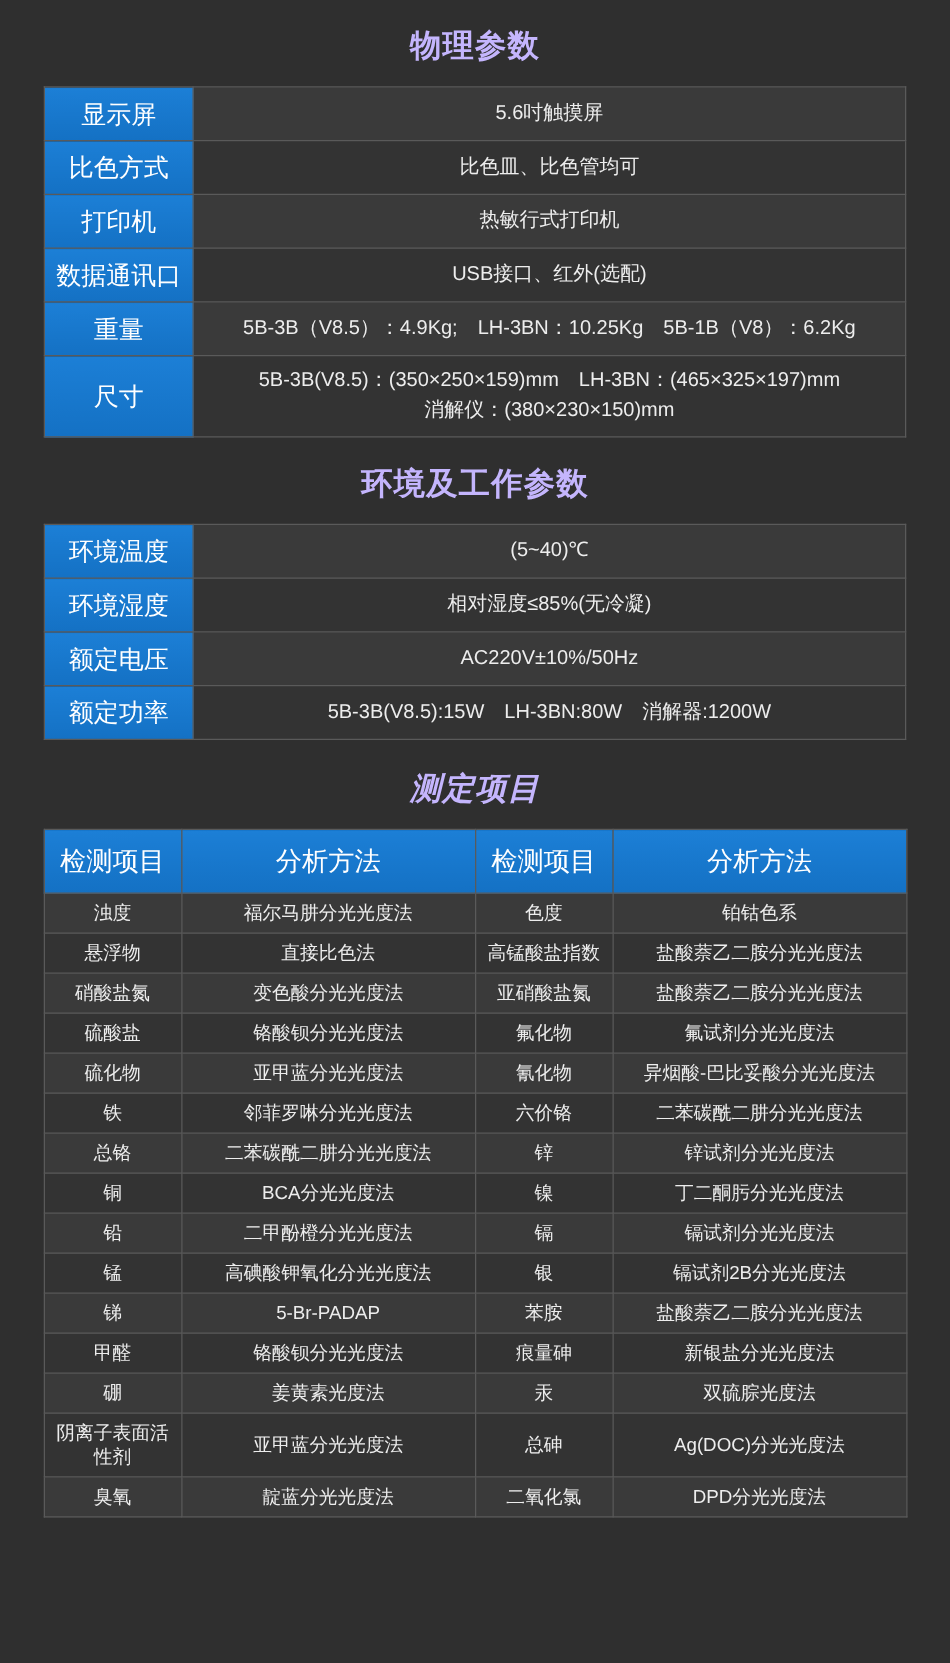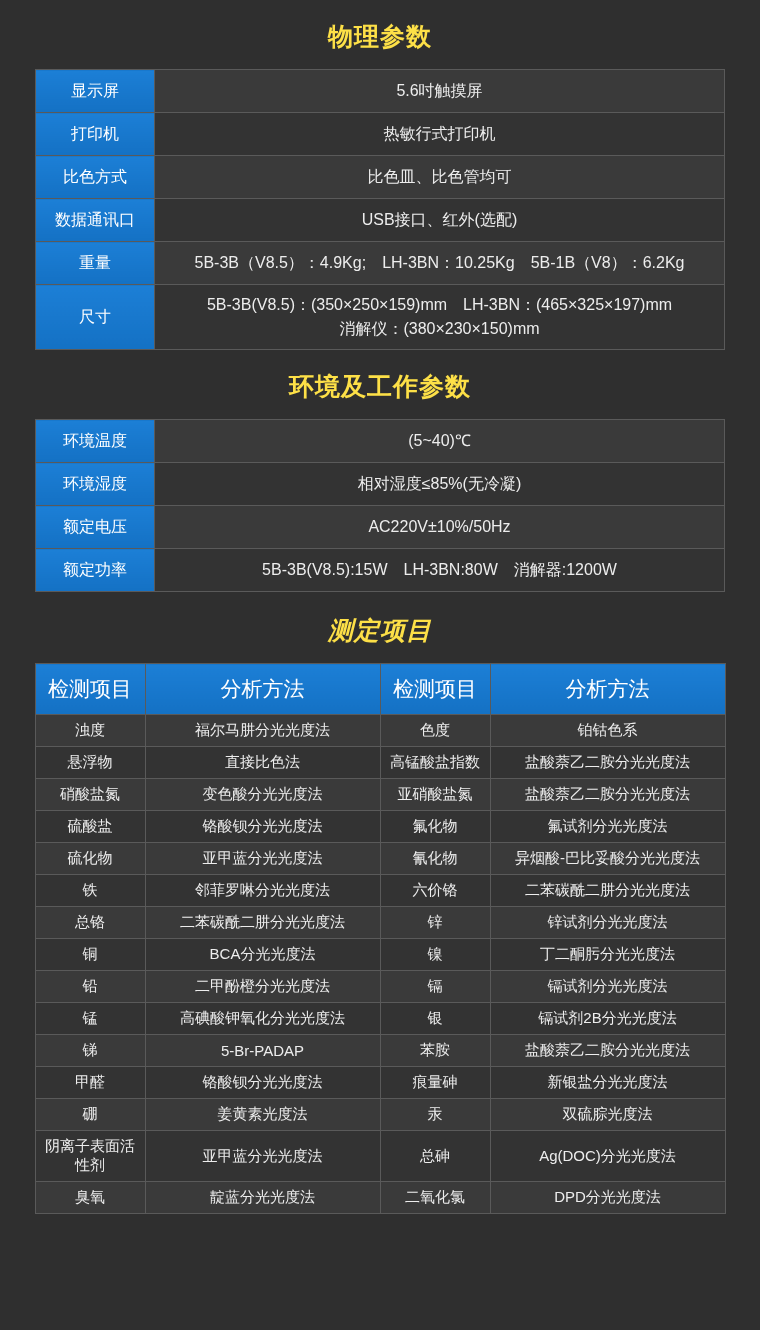--- a/index.html
+++ b/index.html
@@ -18,21 +18,21 @@
     width: 760px;
     height: 1330px;
     background: #2f2f2f;
     position: relative;
     box-sizing: border-box;
   }
   .section-title {
     text-align: center;
     font-size: 25px;
     font-weight: bold;
-    color: #fde047;
+    color: #c4b5fd;
     letter-spacing: 1px;
   }
   #title-physical { padding-top: 20px; padding-bottom: 16px; }
   #title-env { padding-top: 20px; padding-bottom: 16px; }
   #title-items { padding-top: 22px; padding-bottom: 16px; font-style: italic; }
 
   .tbl {
     width: 690px;
     margin: 0 auto;
     border-collapse: collapse;
@@ -40,21 +40,21 @@
   }
   .tbl td {
     border: 1px solid #5a5a5a;
     padding: 0;
   }
   
   .spec td.k {
     width: 118px;
     background: linear-gradient(180deg, #1c7fd6 0%, #1471c4 100%);
     color: #ffffff;
-    font-size: 16px;
+    font-size: 20px;
     text-align: center;
     height: 42px;
     font-weight: normal;
   }
   .spec tr:nth-child(odd) td.v { background: #3a3a3a; }
   .spec tr:nth-child(even) td.v { background: #333333; }
   .spec td.v {
     color: #ededed;
     font-size: 16px;
     text-align: center;
@@ -98,26 +98,26 @@
 
   <div class="section-title" id="title-physical">物理参数</div>
 
   <table class="tbl spec">
     <tbody id="physical-body">
         <tr>
           <td class="k">显示屏</td>
           <td class="v nowrap-cell">5.6吋触摸屏</td>
         </tr>
         <tr>
+          <td class="k">比色方式</td>
+          <td class="v nowrap-cell">比色皿、比色管均可</td>
+        </tr>
+        <tr>
           <td class="k">打印机</td>
           <td class="v nowrap-cell">热敏行式打印机</td>
-        </tr>
-        <tr>
-          <td class="k">比色方式</td>
-          <td class="v nowrap-cell">比色皿、比色管均可</td>
         </tr>
         <tr>
           <td class="k">数据通讯口</td>
           <td class="v nowrap-cell">USB接口、红外(选配)</td>
         </tr>
         <tr>
           <td class="k">重量</td>
           <td class="v nowrap-cell">5B-3B（V8.5）：4.9Kg;　LH-3BN：10.25Kg　5B-1B（V8）：6.2Kg</td>
         </tr>
         <tr>

